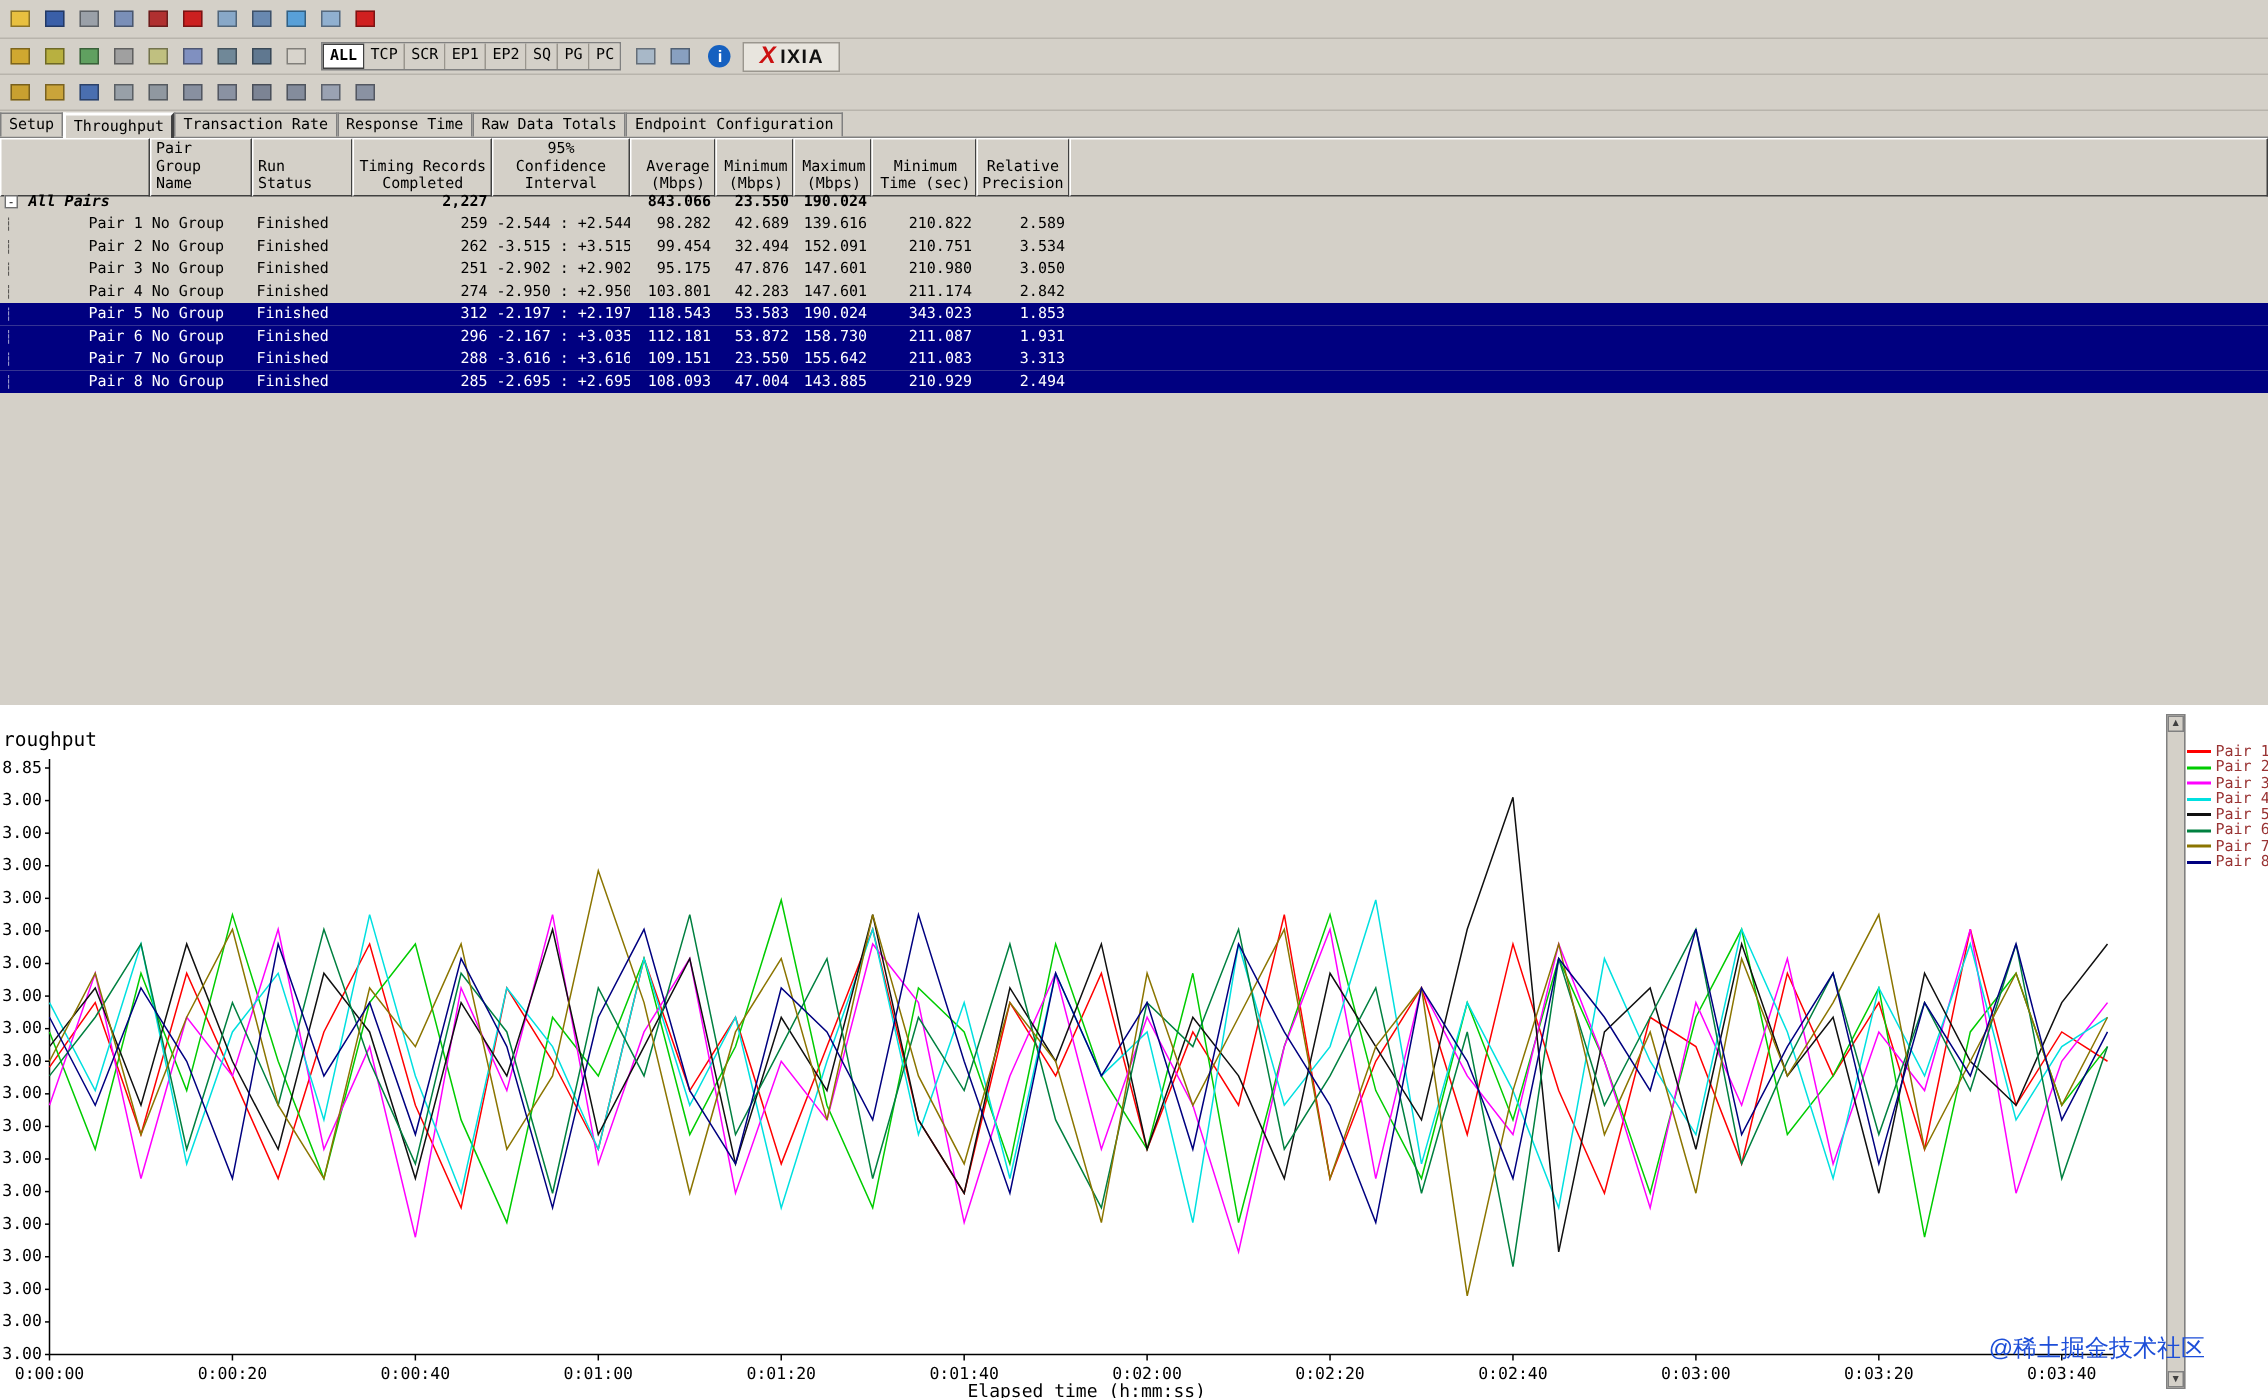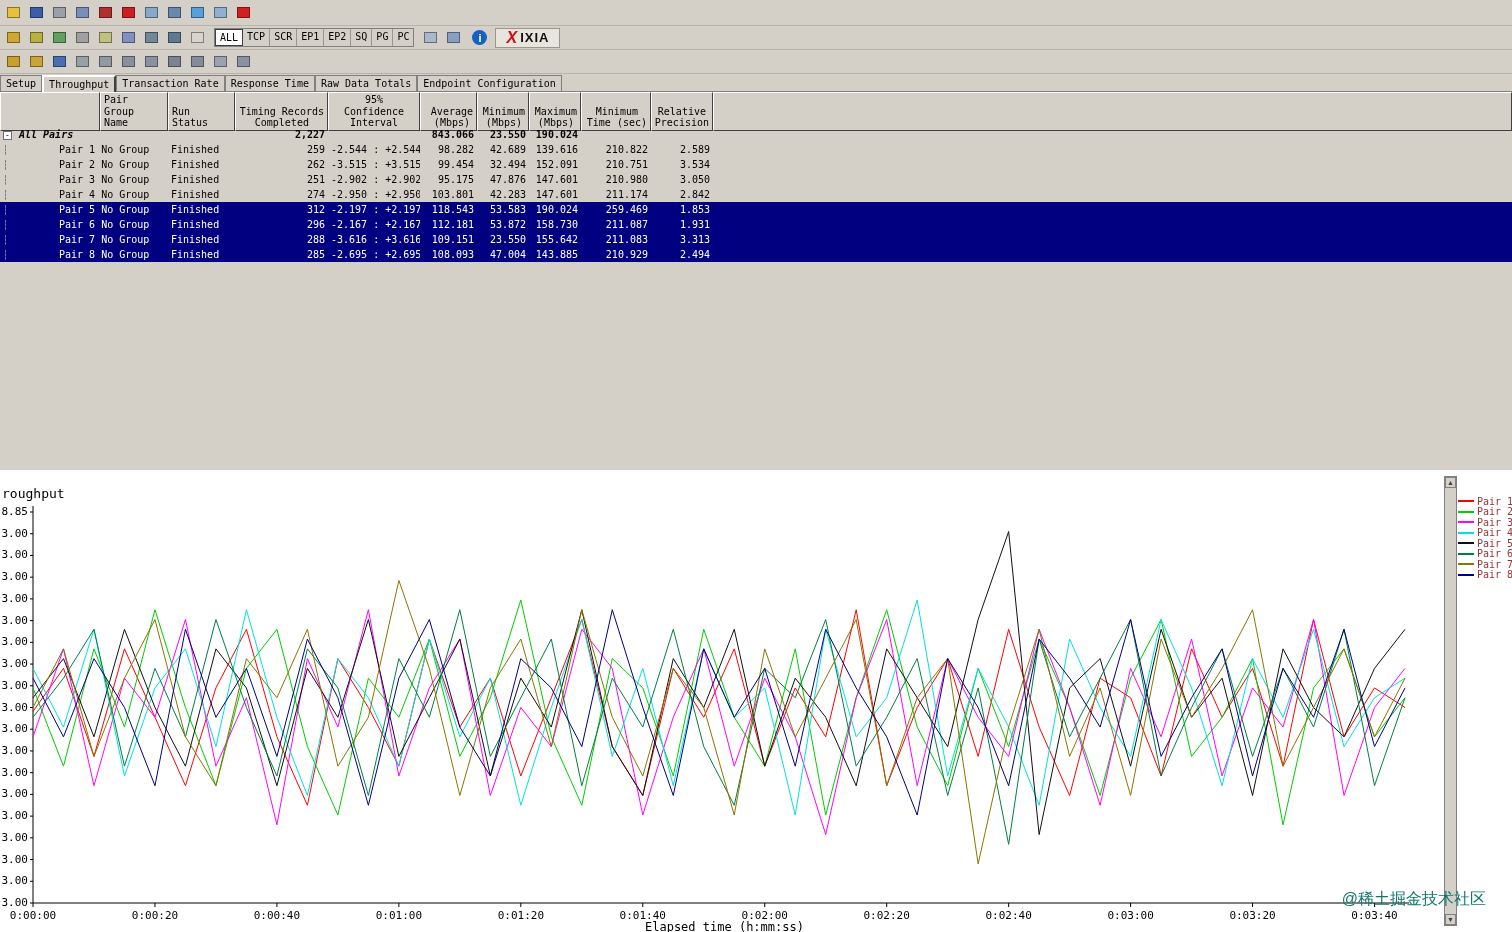--- a/index.html
+++ b/index.html
@@ -12,21 +12,21 @@
   
   .toolbar { display:flex; align-items:center; gap:2px; padding:2px 3px; background:#d4d0c8; border-bottom:1px solid #b8b4ac; }
   .tb1 { height:26px; }
   .tb2 { height:24px; }
   .tb3 { height:24px; }
   .tb-icon { width:21px; height:19px; display:inline-flex; align-items:center; justify-content:center; border:1px solid #d4d0c8; background:#d4d0c8; cursor:default; }
   .tb-icon i { display:block; width:13px; height:11px; font-style:normal; border:1px solid rgba(0,0,0,.4); }
   .fgroup { display:inline-flex; margin:0 4px; border:1px solid #808080; }
   .fbtn { font:10px "DejaVu Sans Mono", monospace; padding:2px 4px; background:#d4d0c8; border-right:1px solid #9a968e; color:#000; }
   .fbtn:last-child { border-right:none; }
-  .fbtn.active { background:#ffffff; border:1px solid #404040; font-weight:normal; }
+  .fbtn.active { background:#ffffff; border:1px solid #404040; font-weight:bold; }
   .info-icon { width:15px; height:15px; border-radius:50%; background:#1560c0; color:#fff; font:bold 11px "Liberation Sans",sans-serif; display:inline-flex; align-items:center; justify-content:center; margin:0 6px; }
   .brand { display:inline-flex; align-items:center; gap:3px; border:1px solid #9a968e; background:#e8e5de; padding:1px 10px; height:20px; }
   .brand .bx { color:#cc1111; font-weight:bold; font-size:16px; font-style:italic; }
   .brand .bt { color:#111; font-weight:bold; font-size:13px; letter-spacing:1px; }
   
   .tabbar { height:18px; display:flex; align-items:flex-end; background:#d4d0c8; border-bottom:1px solid #808080; padding-left:0; }
   .tab { font:10px "DejaVu Sans Mono", monospace; padding:2px 5px 2px 5px; border:1px solid #808080; border-bottom:none; background:#d4d0c8; white-space:nowrap; }
   .tab.active { border-top:2px solid #ffffff; border-left:2px solid #ffffff; border-right:2px solid #404040; background:#d4d0c8; position:relative; top:1px; }
   
   .top-pane { height:418px; overflow:hidden; background:#d4d0c8; }
@@ -52,21 +52,21 @@
   .bottom { position:absolute; top:470px; left:0; width:1512px; height:462px; background:#ffffff; }
   .chart-title { position:absolute; top:16px; left:2px; font:13px "DejaVu Sans Mono", monospace; color:#000; }
   #chart-svg { position:absolute; left:0; top:28px; }
   .xlabel { position:absolute; left:645px; top:450px; font:12px "DejaVu Sans Mono", monospace; color:#000; }
   .vscroll { position:absolute; right:55px; top:6px; width:13px; height:450px; background:#d4d0c8; border:1px solid #808080;
     display:flex; flex-direction:column; justify-content:space-between; align-items:center; font-size:7px; color:#404040; }
   .vscroll span { display:block; width:11px; height:11px; background:#d4d0c8; border:1px solid #808080; text-align:center; line-height:10px; }
   .legend { position:absolute; right:0; top:26px; width:54px; overflow:hidden; }
   .lg-row { display:flex; align-items:center; gap:3px; height:10.5px; font:10px "DejaVu Sans Mono", monospace; color:#993333; white-space:nowrap; }
   .lg-dash { display:inline-block; width:16px; height:2px; flex:none; }
-  .watermark { position:absolute; right:26px; bottom:22px; font:16px "Liberation Sans", sans-serif; color:#0f766e; }
+  .watermark { position:absolute; right:42px; bottom:22px; font:16px "Liberation Sans", sans-serif; color:#1d4ed8; }
 </style>
 </head>
 <body>
 
 <div class="toolbar tb1" id="toolbar1">
     <span class="tb-icon">
       <i style="background: rgb(232, 192, 64);"></i>
     </span>
     <span class="tb-icon">
       <i style="background: rgb(58, 95, 168);"></i>
@@ -290,30 +290,30 @@
       </div>
       <div class="trow selected">
         <span class="tree c">┆</span>
         <span class="c name">Pair 5 No Group</span>
         <span class="c">Finished</span>
         <span class="c num">312</span>
         <span class="c num">-2.197 : +2.197</span>
         <span class="c num">118.543</span>
         <span class="c num">53.583</span>
         <span class="c num">190.024</span>
-        <span class="c num">259.469</span>
+        <span class="c num">343.023</span>
         <span class="c num">1.853</span>
         <span></span>
       </div>
       <div class="trow selected">
         <span class="tree c">┆</span>
         <span class="c name">Pair 6 No Group</span>
         <span class="c">Finished</span>
         <span class="c num">296</span>
-        <span class="c num">-2.167 : +2.167</span>
+        <span class="c num">-2.167 : +3.035</span>
         <span class="c num">112.181</span>
         <span class="c num">53.872</span>
         <span class="c num">158.730</span>
         <span class="c num">211.087</span>
         <span class="c num">1.931</span>
         <span></span>
       </div>
       <div class="trow selected">
         <span class="tree c">┆</span>
         <span class="c name">Pair 7 No Group</span>

